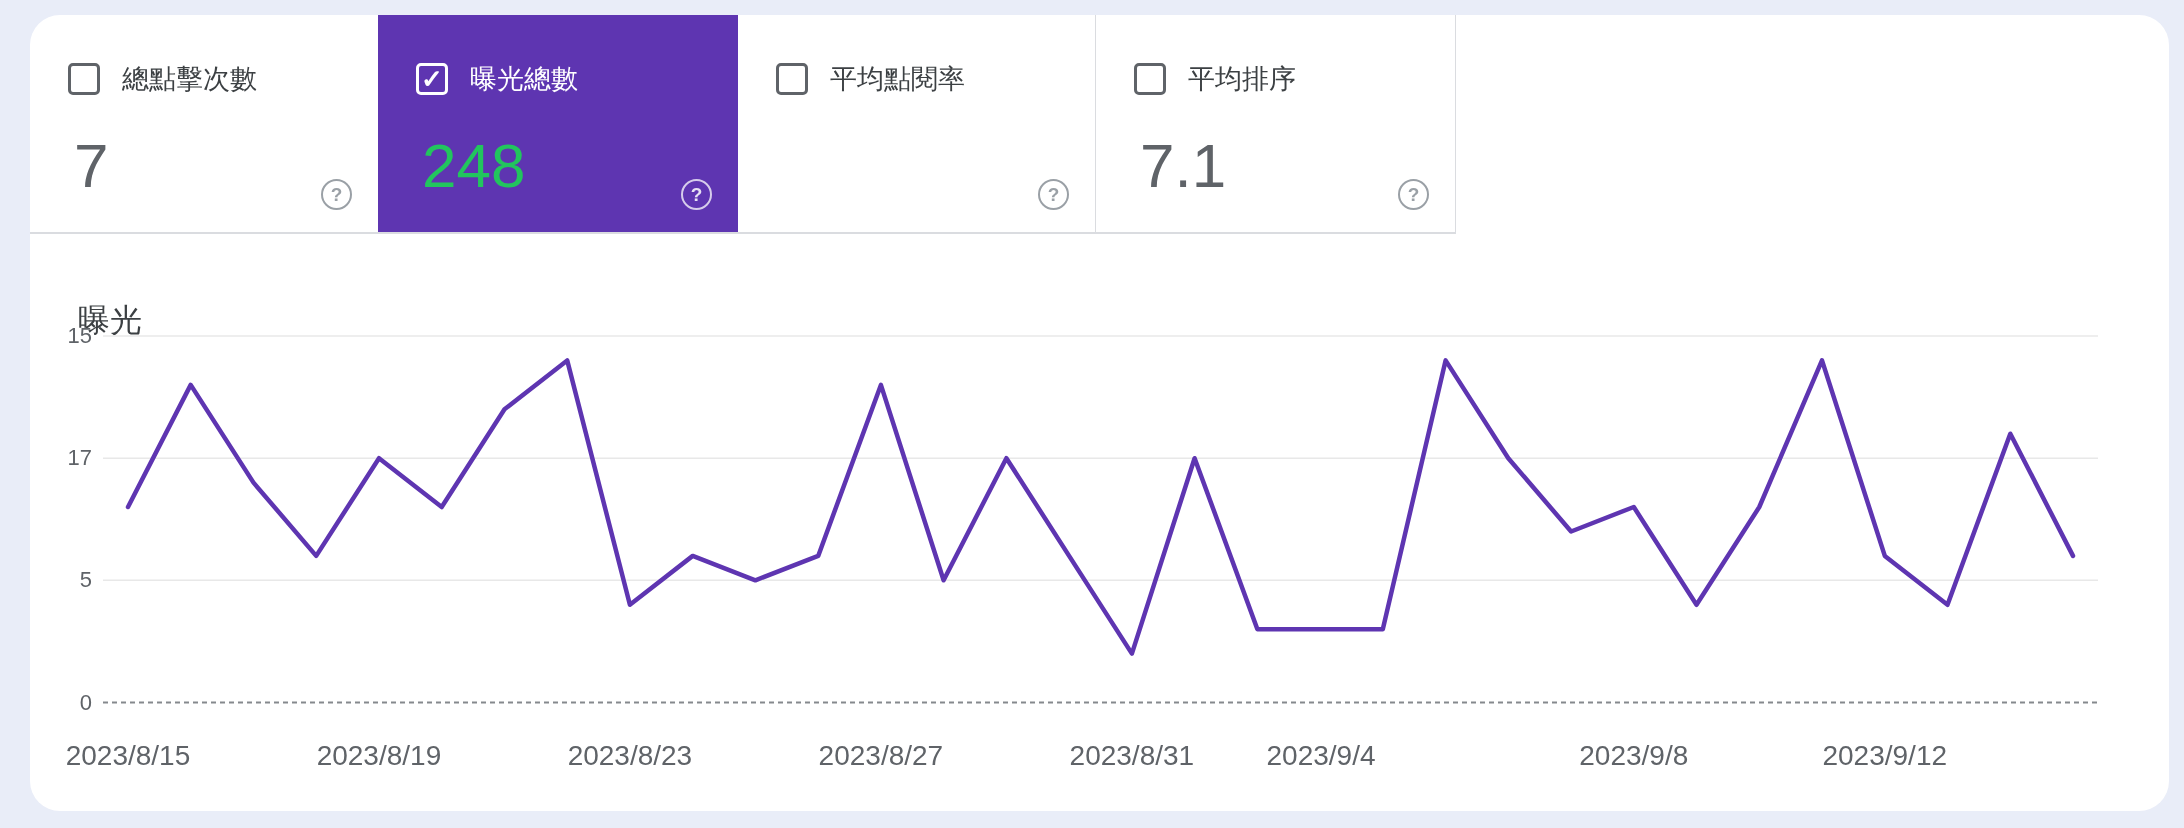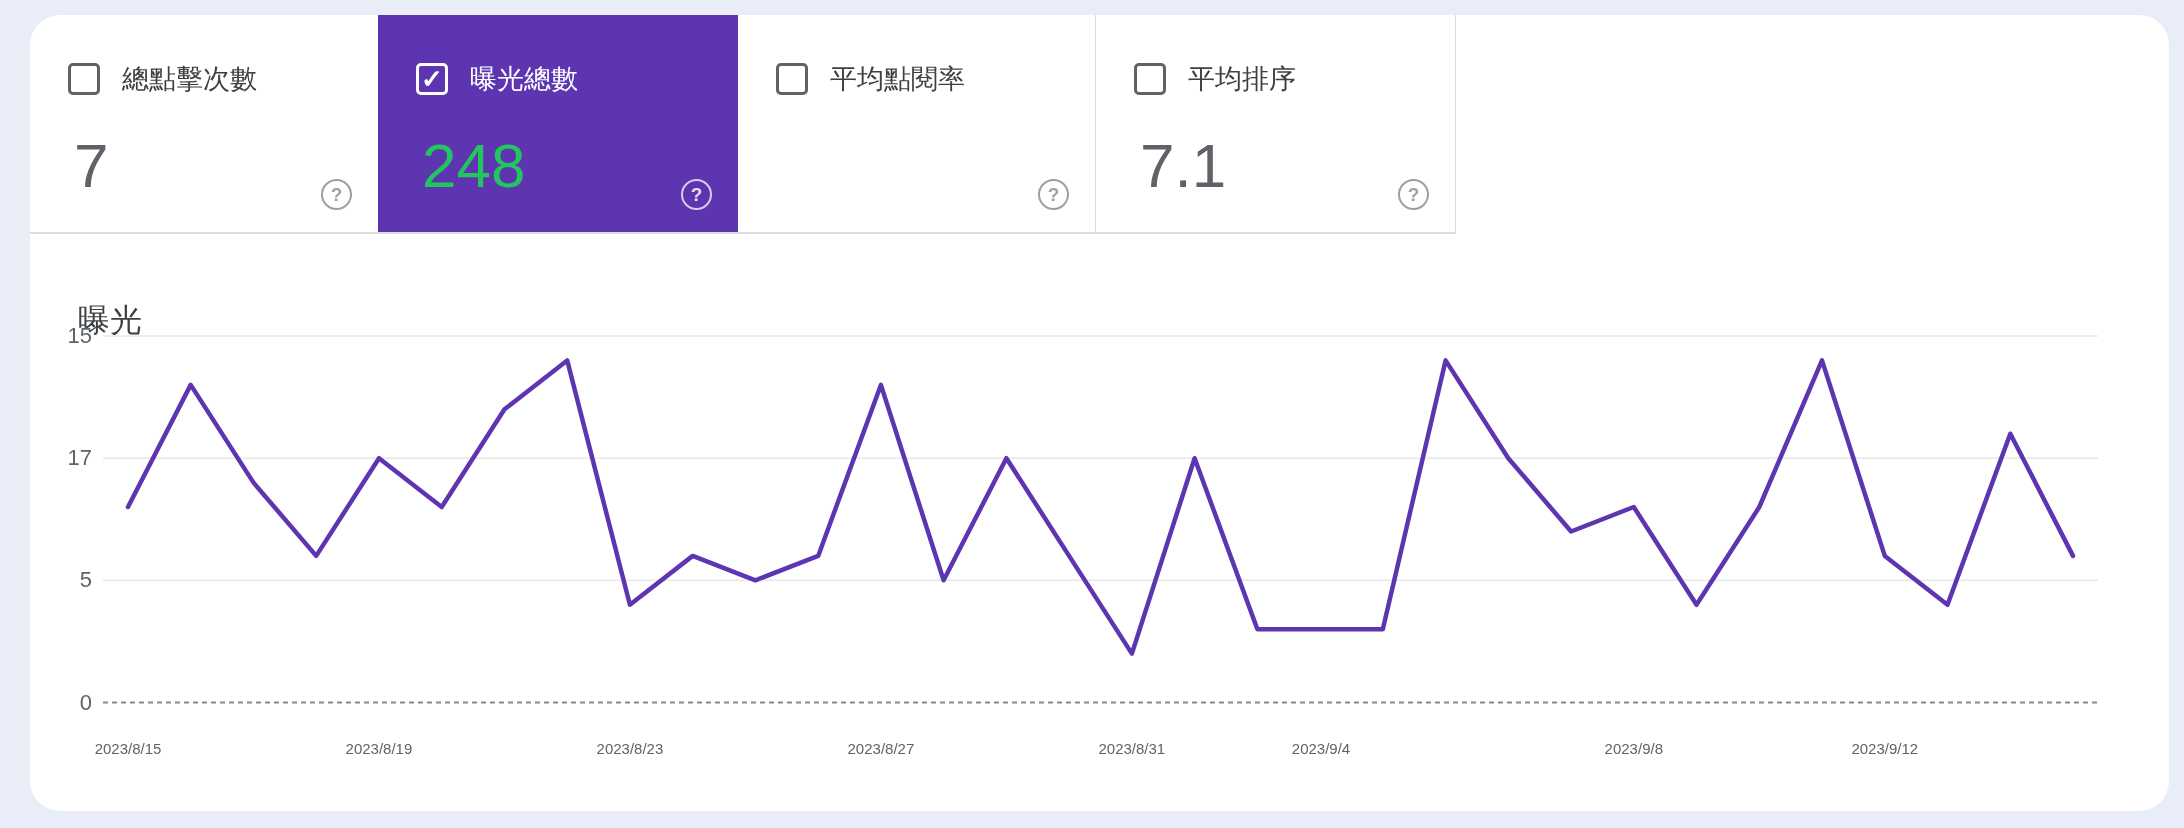--- a/index.html
+++ b/index.html
@@ -56,21 +56,21 @@
   .chart-title{
     position:absolute;left:48px;top:284px;
     font-size:32px;color:#3c4043;
   }
   .ytick{
     position:absolute;left:28px;width:64px;text-align:right;
     font-size:22px;color:#5f6368;
   }
   .xtick{
     position:absolute;width:180px;text-align:center;top:740px;
-    font-size:15px;color:#5f6368;white-space:nowrap;
+    font-size:28px;color:#5f6368;white-space:nowrap;
   }
   #chart-svg{position:absolute;left:0;top:0;width:2184px;height:828px;}
 </style>
 </head>
 <body>
 
 <div class="stage">
   <div class="panel">
 
     <div class="cards-row">

